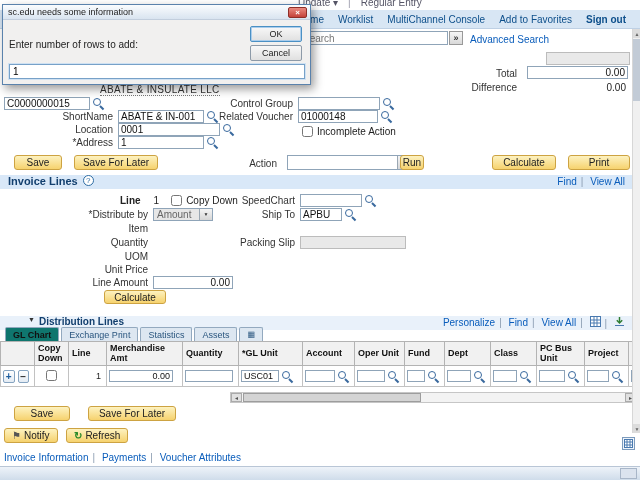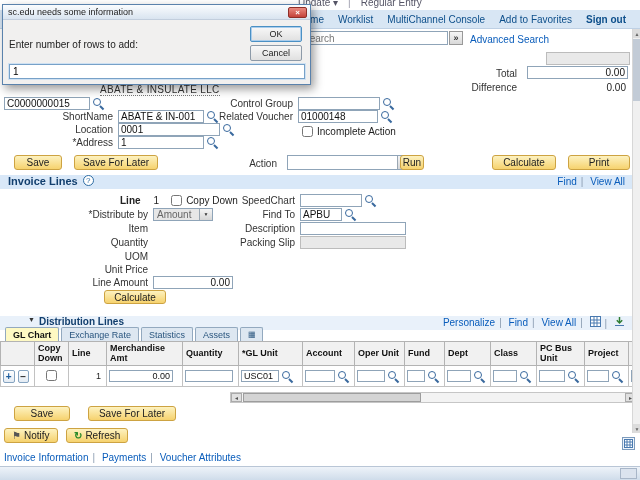--- a/index.html
+++ b/index.html
@@ -27,21 +27,21 @@
   .topstrip{position:absolute;left:0;top:0;width:640px;height:10px;background:#fff;overflow:hidden;color:#556;font-size:10px;}
   .topstrip .inner{position:absolute;left:298px;top:-3px;white-space:nowrap;}
   .bcsep{color:#99a;margin:0 10px;}
   .navbar{position:absolute;left:0;top:10px;width:640px;height:19px;background:#d8e6f4;border-bottom:1px solid #bed0e4;display:flex;align-items:center;justify-content:flex-end;gap:14px;padding-right:14px;font-size:10px;}
   .navbar a{color:#0d4f8b;}
   .secbar{position:absolute;left:0;width:633px;height:14px;background:#d9e8f8;display:flex;align-items:flex-start;padding:0 8px;color:#123f6e;}
   .secbar .right{margin-left:auto;font-size:10px;}
   .distbar{background:#e9f1fa;}
   .tri{font-size:7px;color:#333;margin-right:4px;}
   .tab{height:14px;display:inline-flex;align-items:center;padding:0 7px;border:1px solid #93a9bf;border-bottom:none;background:#dde7f1;color:#2a567f;font-size:9px;margin-right:2px;border-radius:2px 2px 0 0;cursor:pointer;}
-  .tab.active{background:#fef9c3;font-weight:bold;color:#111;}
+  .tab.active{background:#0f766e;font-weight:bold;color:#111;}
   .gridwrap{position:absolute;left:0;top:341px;width:633px;height:49px;overflow:hidden;}
   table.grid{border-collapse:collapse;table-layout:fixed;width:676px;font-size:9px;}
   .grid th{background:#f1f1f1;border:1px solid #b3b3b3;font-weight:bold;padding:1px 3px;text-align:left;vertical-align:middle;height:24px;line-height:1.1;color:#111;}
   .grid td{border:1px solid #c2c2c2;padding:1px 2px;height:21px;background:#fff;vertical-align:middle;}
   .grid input.txt{height:12px;font-size:9px;}
   .cellflex{display:flex;align-items:center;}
   .rowbtn{width:13px;height:13px;border:1px solid #85a3c0;background:linear-gradient(#fff,#e3ebf3);border-radius:2px;font:bold 10px "Liberation Sans",sans-serif;color:#1c5c9c;line-height:9px;padding:0;cursor:pointer;margin-right:3px;}
   .hsb{position:absolute;left:230px;top:392px;width:407px;height:11px;background:#f3f3f3;border:1px solid #c6c6c6;}
   .hsb .btn{position:absolute;top:0;width:11px;height:9px;background:#e0e0e0;border:1px solid #aaa;font-size:5px;color:#555;display:flex;align-items:center;justify-content:center;cursor:pointer;}
   .hsb .thumb{position:absolute;left:12px;top:0;width:178px;height:9px;background:#d4d4d4;border:1px solid #9d9d9d;cursor:grab;}
@@ -163,31 +163,27 @@
   </div>
 
   <div class="frow" style="left:40px;top:207px;">
     <span class="flabel" style="width:113px;">*Distribute by</span>
     <div class="sel dis" style="width:60px;">
       <span>Amount</span>
       <span class="arr">▼</span>
     </div>
   </div>
   <div class="frow" style="left:230px;top:207px;">
-    <span class="flabel" style="width:70px;">Find To</span>
+    <span class="flabel" style="width:70px;">Ship To</span>
     <input class="txt" style="width: 42px;" value="APBU">
     <span class="lk"></span>
   </div>
 
   <div class="frow" style="left:40px;top:221px;">
     <span class="flabel" style="width:113px;">Item</span>
-  </div>
-  <div class="frow" style="left:230px;top:221px;">
-    <span class="flabel" style="width:70px;">Description</span>
-    <input class="txt" style="width: 106px;" value="">
   </div>
 
   <div class="frow" style="left:40px;top:235px;">
     <span class="flabel" style="width:113px;">Quantity</span>
   </div>
   <div class="frow" style="left:230px;top:235px;">
     <span class="flabel" style="width:70px;">Packing Slip</span>
     <input class="txt dis" style="width: 106px;" value="">
   </div>
 
@@ -220,21 +216,21 @@
       <span><svg width="11" height="11" viewBox="0 0 11 11">
             <path d="M5.5 1v5" stroke="#2e7d32" stroke-width="1.5" fill="none"></path>
             <path d="M2.8 4.2L5.5 7L8.2 4.2" fill="none" stroke="#2e7d32" stroke-width="1.5"></path>
             <path d="M1 9.5h9" stroke="#4a7ab0"></path>
           </svg></span>
     </span>
   </div>
 
   <div class="abs" style="left:5px;top:327px;height:14px;display:flex;">
     <div class="tab active">GL Chart</div>
-    <div class="tab">Exchange Rate</div>
+    <div class="tab">Exchange Print</div>
     <div class="tab">Statistics</div>
     <div class="tab">Assets</div>
     <div class="tab" style="font-size:8px;color:#2a567f;">
         <span>▦</span>
       </div>
   </div>
 
   <div class="gridwrap">
     <table class="grid">
       <colgroup>

